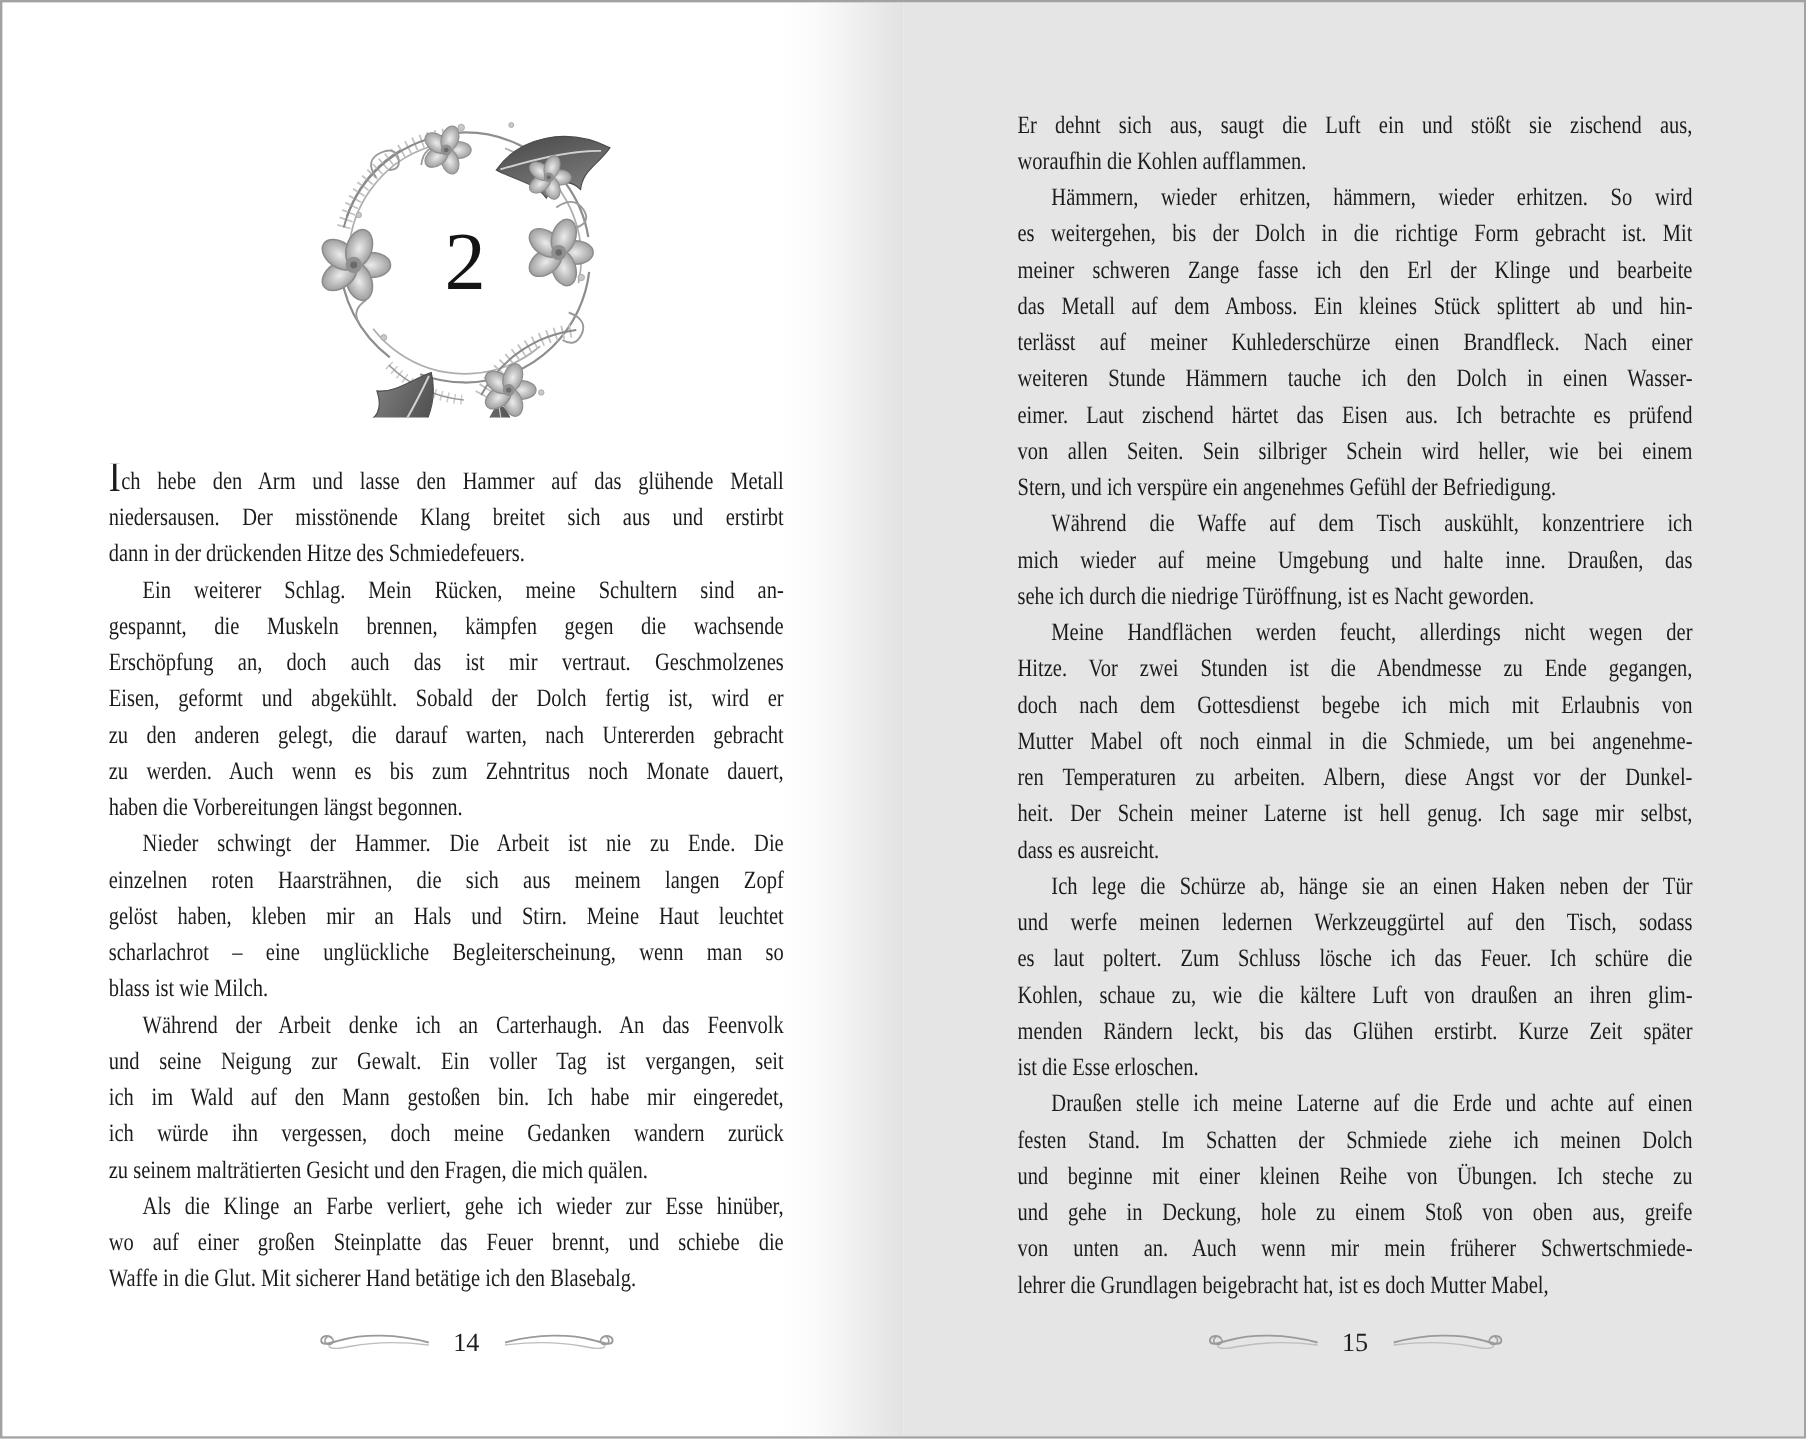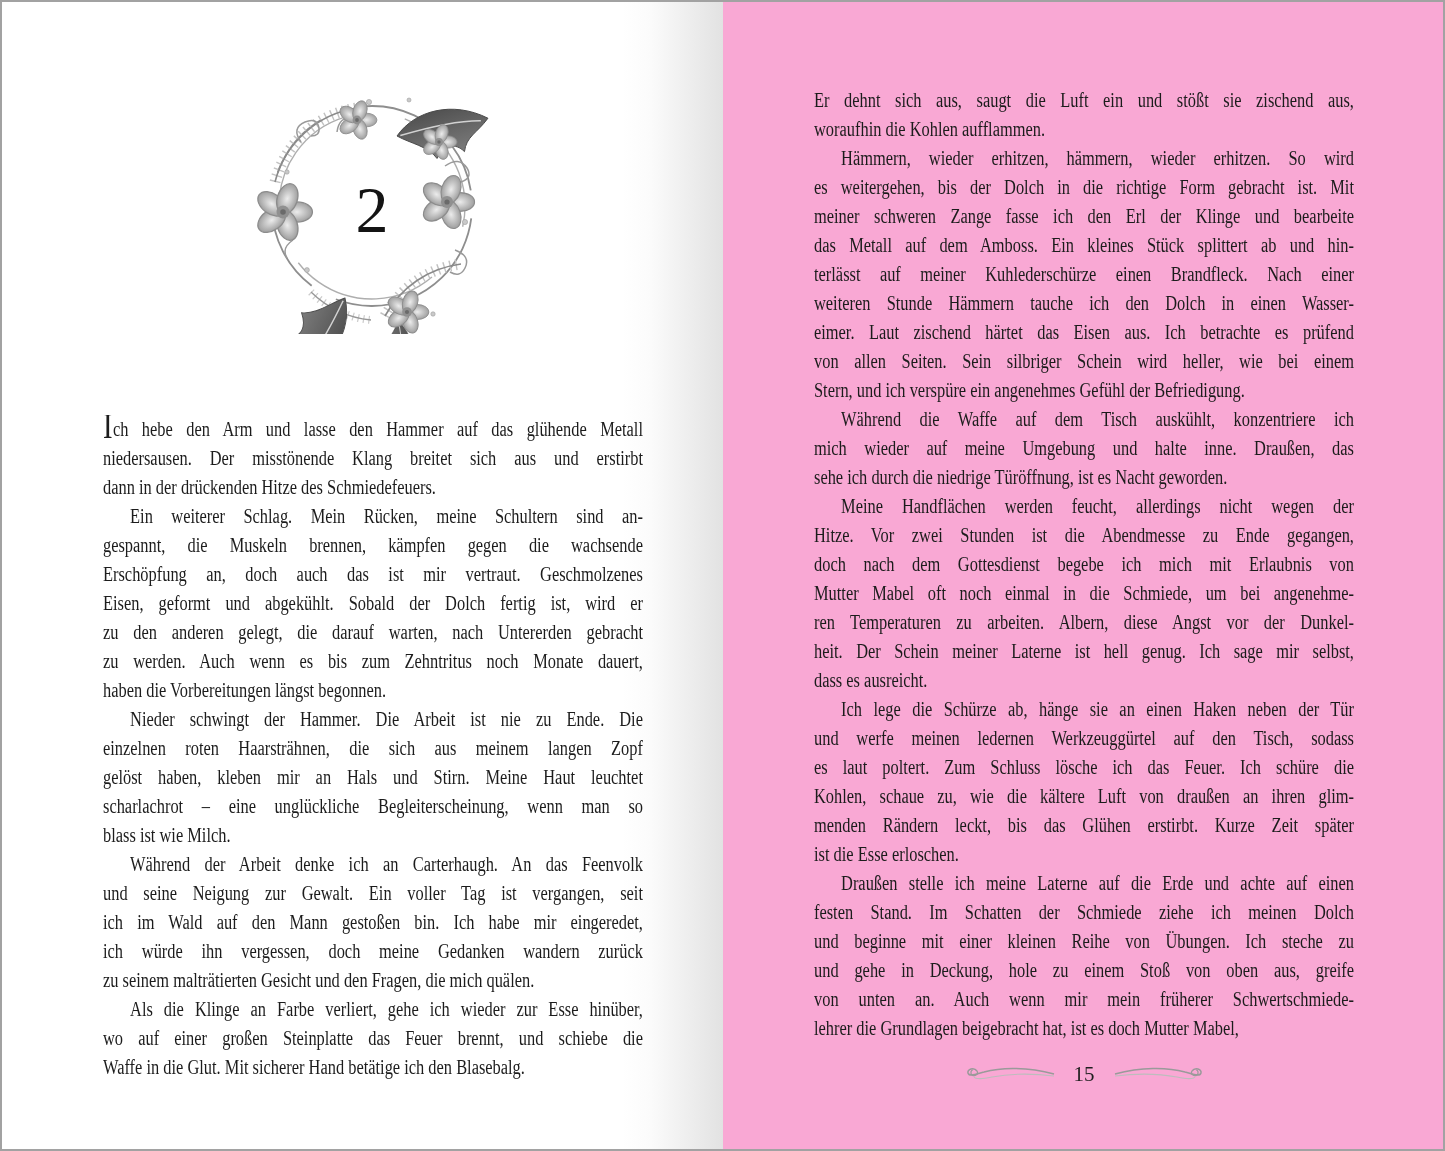--- a/index.html
+++ b/index.html
@@ -8,24 +8,24 @@
     width:1445px;height:1151px;
     box-sizing:border-box;
     border:2px solid #a2a2a2;
     background:#ffffff;
     overflow:hidden;
     font-family:"Liberation Serif","DejaVu Serif",serif;
     color:#1c1c1c;
   }
   .page{position:absolute;top:0;bottom:0;}
   .page-left{left:0;width:721px;background:linear-gradient(to right,#ffffff 0%,#ffffff 86%,#fbfbfb 90%,#e2e2e2 100%);}
-  .page-right{left:721px;right:0;background:#f9a8d4;}
+  .page-right{left:721px;right:0;background:#e5e5e5;}
 
   .textcol{position:absolute;width:540px;font-size:20px;line-height:29px;}
-  .page-left  .textcol{left:101px;top:369px;margin-top:44px;}
+  .page-left  .textcol{left:85px;top:369px;}
   .page-right .textcol{left:91px;top:84px;}
 
   .textline{
     width:658.5px;
     transform:scaleX(0.82);
     transform-origin:0 50%;
     height:29px;
     overflow:hidden;
     text-align:justify;
     text-align-last:justify;
@@ -153,20 +153,33 @@
         <div class="textline indented">Während der Arbeit denke ich an Carterhaugh. An das Feenvolk</div>
         <div class="textline">und seine Neigung zur Gewalt. Ein voller Tag ist vergangen, seit</div>
         <div class="textline">ich im Wald auf den Mann gestoßen bin. Ich habe mir eingeredet,</div>
         <div class="textline">ich würde ihn vergessen, doch meine Gedanken wandern zurück</div>
         <div class="textline lastline">zu seinem malträtierten Gesicht und den Fragen, die mich quälen.</div>
         <div class="textline indented">Als die Klinge an Farbe verliert, gehe ich wieder zur Esse hinüber,</div>
         <div class="textline">wo auf einer großen Steinplatte das Feuer brennt, und schiebe die</div>
         <div class="textline lastline">Waffe in die Glut. Mit sicherer Hand betätige ich den Blasebalg.</div>
       </div>
 
+    <div class="footer">
+      <svg class="flourish" width="92" height="20" viewBox="0 0 92 20" aria-hidden="true">
+        <path d="M90,10 C64,3 38,3 20,8 C12,10 5,13 4,9 C3,5 10,3 13,7" stroke="#9a9a9a" stroke-width="1.5" fill="none"></path>
+        <path d="M90,12 C66,9 44,10 28,13 C20,14.5 12,16 10,13" stroke="#bdbdbd" stroke-width="1.1" fill="none"></path>
+        <path d="M13,7 c2,3 -2,6 -5,4 c-2,-2 -1,-5 1,-5" stroke="#9a9a9a" stroke-width="1.2" fill="none"></path>
+      </svg>
+      <span class="pagenum">14</span>
+      <svg class="flourish mirrored" width="92" height="20" viewBox="0 0 92 20" aria-hidden="true">
+        <path d="M90,10 C64,3 38,3 20,8 C12,10 5,13 4,9 C3,5 10,3 13,7" stroke="#9a9a9a" stroke-width="1.5" fill="none"></path>
+        <path d="M90,12 C66,9 44,10 28,13 C20,14.5 12,16 10,13" stroke="#bdbdbd" stroke-width="1.1" fill="none"></path>
+        <path d="M13,7 c2,3 -2,6 -5,4 c-2,-2 -1,-5 1,-5" stroke="#9a9a9a" stroke-width="1.2" fill="none"></path>
+      </svg>
+    </div>
   </div>
 
   <div class="page page-right">
     <div class="textcol" id="right-text">
         <div class="textline">Er dehnt sich aus, saugt die Luft ein und stößt sie zischend aus,</div>
         <div class="textline lastline">woraufhin die Kohlen aufflammen.</div>
         <div class="textline indented">Hämmern, wieder erhitzen, hämmern, wieder erhitzen. So wird</div>
         <div class="textline">es weitergehen, bis der Dolch in die richtige Form gebracht ist. Mit</div>
         <div class="textline">meiner schweren Zange fasse ich den Erl der Klinge und bearbeite</div>
         <div class="textline">das Metall auf dem Amboss. Ein kleines Stück splittert ab und hin-</div>

